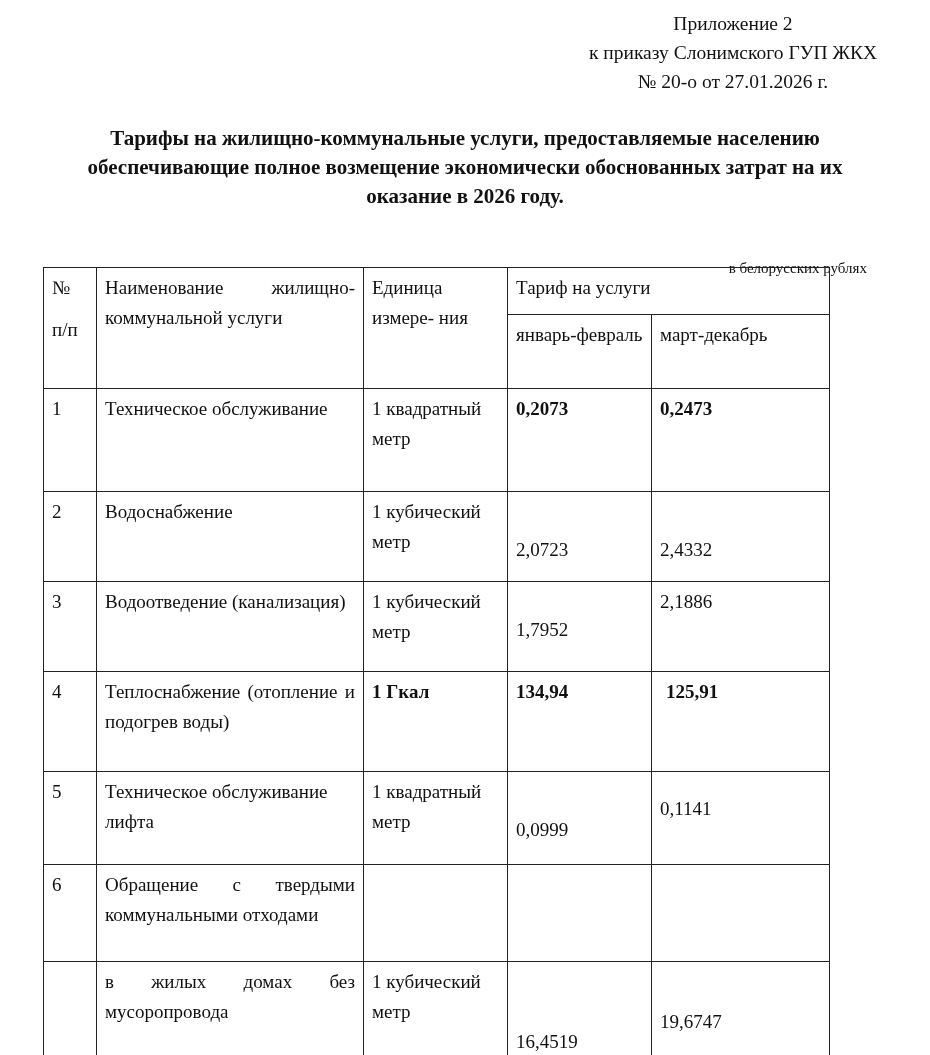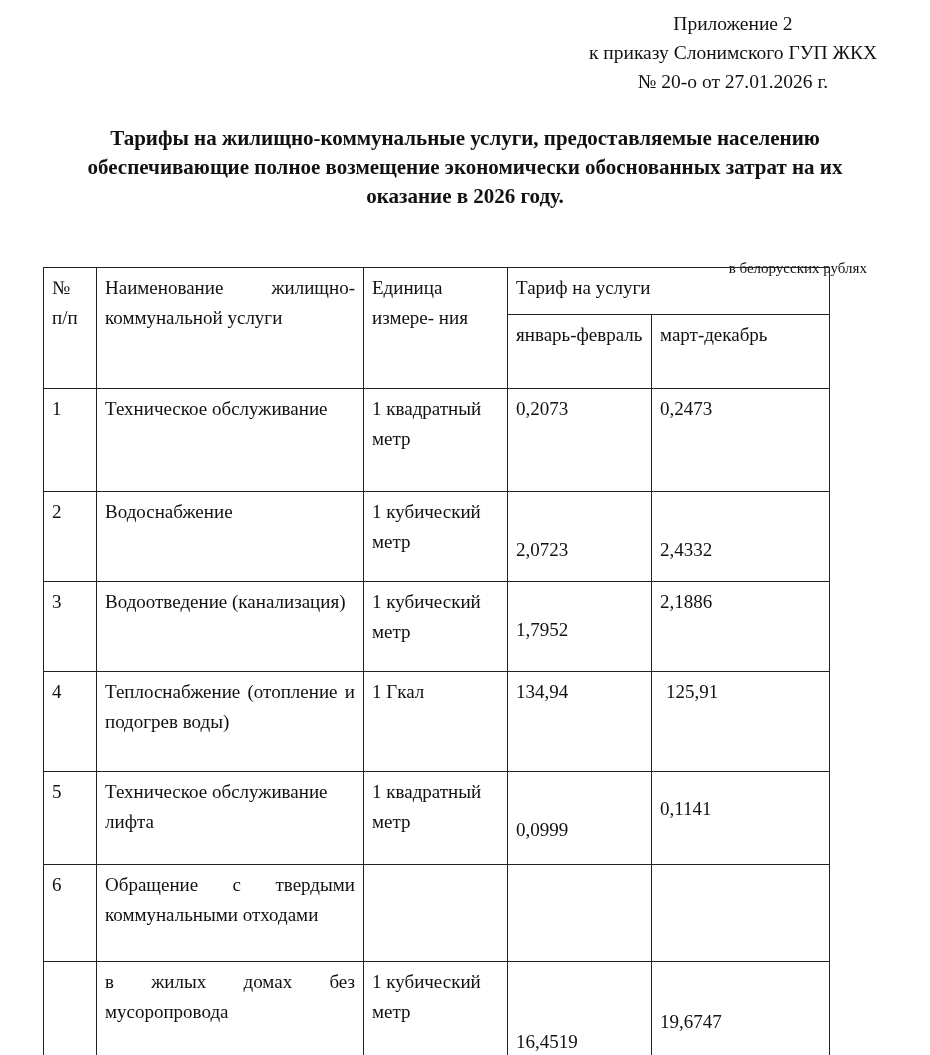--- a/index.html
+++ b/index.html
@@ -29,21 +29,21 @@
     }
     table.tariffs td {
       border: 1.5px solid #222;
       vertical-align: top;
       padding: 5px 8px 0 8px;
       line-height: 30px;
       font-size: 19px;
     }
     td.num { padding-left: 10px; }
     td.just { text-align: justify; text-align-last: left; }
-    td.mid { vertical-align: middle; padding-top: 0; }
+    td.mid { vertical-align: middle; padding-top: 0; font-weight: bold; }
     .valtxt { display: block; }
   </style>
 </head>
 <body>
 
 <div class="appendix">
   <div>Приложение 2</div>
   <div>к приказу Слонимского ГУП ЖКХ</div>
   <div>№ 20-о от 27.01.2026 г.</div>
 </div>
@@ -61,21 +61,21 @@
     <col style="width:53px">
     <col style="width:267px">
     <col style="width:144px">
     <col style="width:144px">
     <col style="width:178px">
   </colgroup>
   <tbody>
       <tr style="height:47px">
     <td rowspan="2" class="num">
       <div>№</div>
-      <div style="">п/п</div>
+      <div style="margin-top:12px">п/п</div>
     </td>
     <td rowspan="2" class="just">Наименование жилищно-коммунальной услуги</td>
     <td rowspan="2">Единица измере- ния</td>
     <td colspan="2">Тариф на услуги</td>
   </tr>
   <tr style="height:74px">
     <td>январь-февраль</td>
     <td>март-декабрь</td>
   </tr>
 

